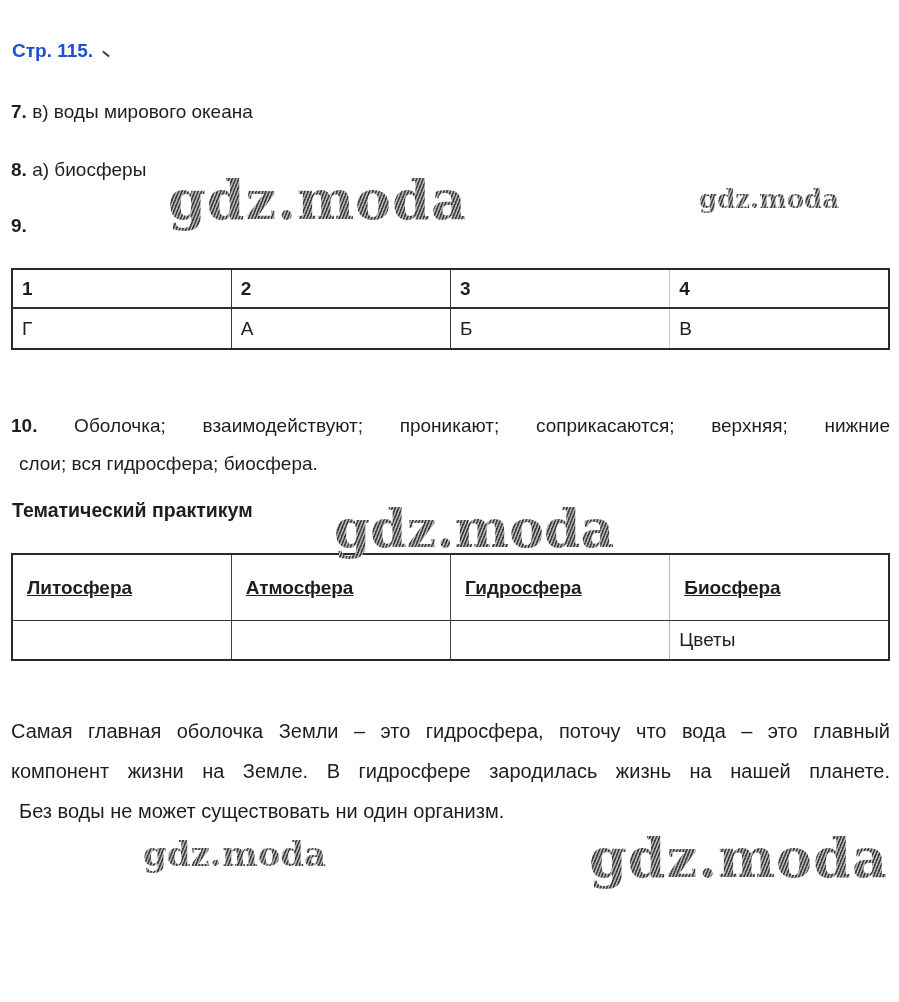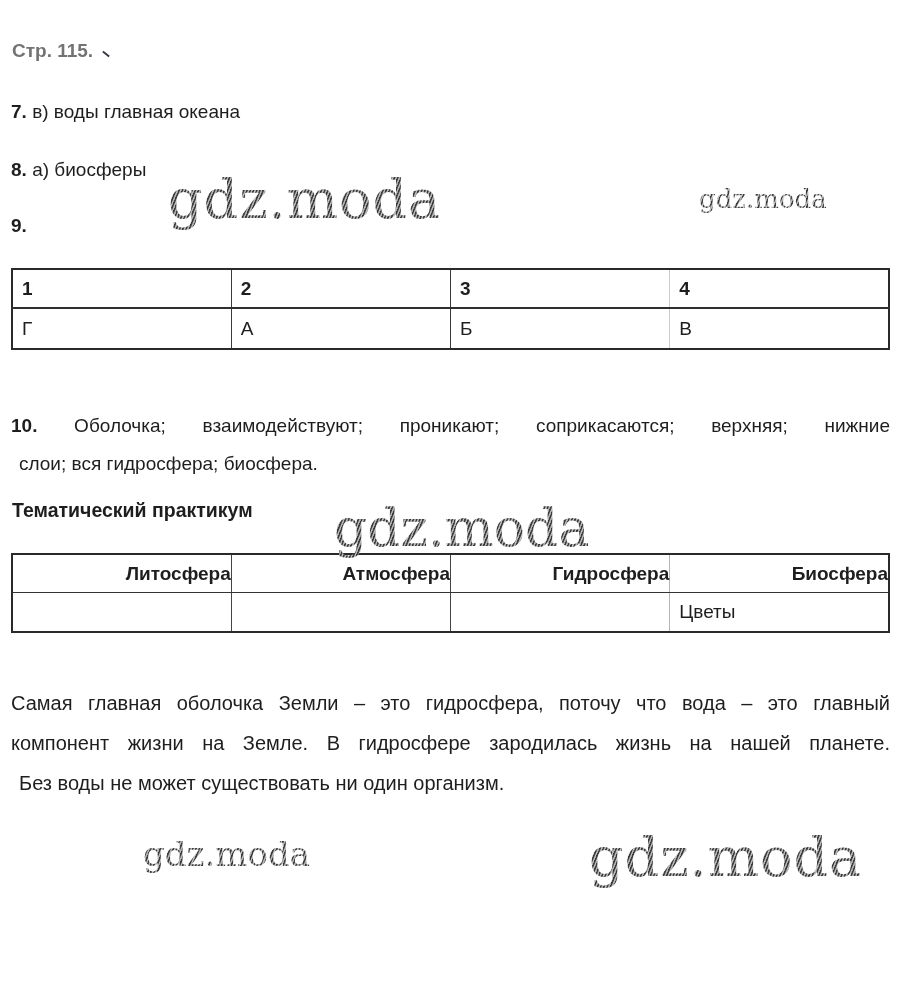--- a/index.html
+++ b/index.html
@@ -6,21 +6,21 @@
   body{
     width:899px;height:1002px;overflow:hidden;
     font-family:"Liberation Sans",sans-serif;
     color:#1e1e1e;
     -webkit-font-smoothing:antialiased;
   }
   .page{position:relative;width:899px;height:1002px;padding:0 9px 0 11px;box-sizing:border-box;}
 
   .b{font-weight:bold;}
 
-  .title{margin:40px 0 0 1px;font-size:19px;line-height:22px;font-weight:bold;color:#737373;}
+  .title{margin:40px 0 0 1px;font-size:19px;line-height:22px;font-weight:bold;color:#1d4ed8;}
   .cursor-mark{display:inline-block;width:8px;height:0;border-top:2px solid #3a3a46;
     transform:rotate(38deg);margin-left:9px;vertical-align:2px;}
 
   .item{margin:0;font-size:19px;line-height:21px;}
   .item7{margin-top:39px;}
   .item8{margin-top:37px;}
   .item9{margin-top:35px;}
 
   
   table{border-collapse:collapse;width:100%;table-layout:fixed;}
@@ -33,54 +33,54 @@
   
   .item10{margin:57px 0 0 0;font-size:19px;line-height:38px;}
   .jline{display:block;text-align:justify;text-align-last:justify;}
   .lline{display:block;text-align:left;text-align-last:left;margin-left:8px;}
 
   .section-heading{margin:16px 0 0 1px;font-size:19.5px;line-height:22px;font-weight:bold;}
 
   
   .t2{margin-top:32px;border:2px solid #2a2a2a;}
   .t2 td,.t2 th{border:1px solid #444;font-size:19px;padding:0 0 0 9px;vertical-align:middle;}
-  .t2 th{height:37px;text-align:right;padding:0;font-weight:bold;border-bottom:1px solid #333;}
+  .t2 th{height:37px;text-align:left;padding:14px;font-weight:bold;border-bottom:1px solid #333;text-decoration:underline;}
   .t2 td{height:38px;}
   .t2 td:nth-child(3),.t2 th:nth-child(3){border-right-color:#b9b3b3;}
   .t2 tr.light td{border-top-color:#dcdcdc;}
 
   .wm-spacer{height:50px;}
 
   .conclusion{margin:0;font-size:20px;line-height:40px;}
 
   
   .wm{
     position:absolute;
     font-family:"DejaVu Serif",serif;
-    font-weight:normal;
+    font-weight:bold;
     white-space:nowrap;
     background:repeating-linear-gradient(112deg,#3c3c3c 0px,#3c3c3c 1px,#cwhite 0,#c6c6c6 2px,#8f8f8f 3px);
     background:repeating-linear-gradient(112deg,#3c3c3c 0px,#3c3c3c 1px,#c6c6c6 2px,#8f8f8f 3px);
     -webkit-background-clip:text;background-clip:text;
     color:transparent;-webkit-text-fill-color:transparent;
   }
   .wm-top-big{left:168px;top:128px;font-size:54px;letter-spacing:1px;}
   .wm-top-right{left:699px;top:144px;font-size:26px;}
   .wm-center{left:334px;top:458px;font-size:52px;}
   .wm-bottom-left{left:143px;top:794px;font-size:34px;}
   .wm-bottom-right{left:589px;top:786px;font-size:54px;letter-spacing:1px;}
 </style>
 </head>
 <body>
 
 <div class="page">
 
   <div class="title"><span>Стр. 115.</span><span class="cursor-mark"></span></div>
 
-  <p class="item item7"><span class="b">7.</span> <span>в) воды главная океана</span></p>
+  <p class="item item7"><span class="b">7.</span> <span>в) воды мирового океана</span></p>
 
   <p class="item item8"><span class="b">8.</span> <span>а) биосферы</span></p>
 
   <p class="item item9"><span class="b">9.</span></p>
 
   <table class="t1">
     <tbody>
         <tr class="hdr">
       <td>1</td>
       <td>2</td>

